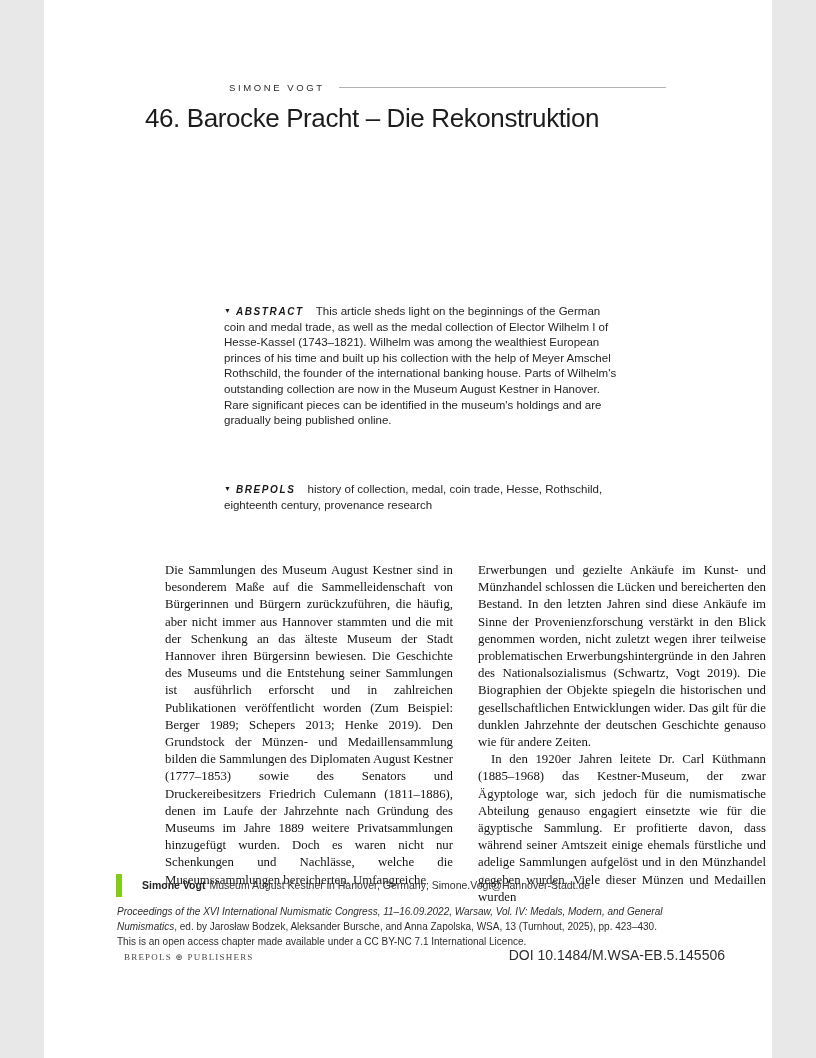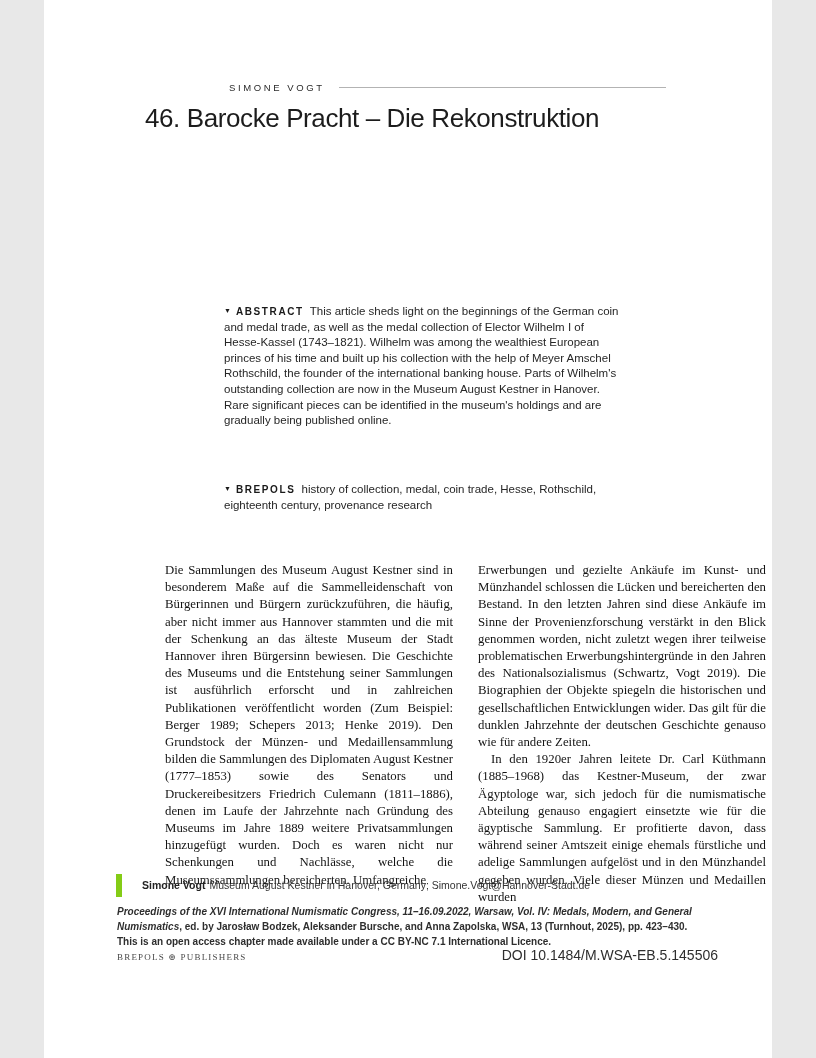--- a/index.html
+++ b/index.html
@@ -34,21 +34,22 @@
   }
   .keywords-block{
     position:absolute;left:180px;top:481px;width:397px;
     font-size:11.5px;line-height:15.6px;color:#262626;
   }
   .marker-icon{
     font-size:7px;vertical-align:2px;margin-right:5px;color:#1a1a1a;
   }
   .block-label{
     font-weight:700;font-size:10px;letter-spacing:1.6px;color:#1a1a1a;
-    margin-right:6px;
+    margin-right:12px;
+    font-style:italic;
   }
   
   .columns{
     position:absolute;left:73px;top:562px;width:601px;
     display:flex;gap:25px;
     font-family:"Liberation Serif","DejaVu Serif",serif;
     font-size:12.8px;line-height:17.2px;color:#141414;margin-left:48px;
   }
   .col{width:288px;text-align:justify;}
   .col p{margin:0;}
@@ -57,26 +58,26 @@
   .footnote{
     position:absolute;left:72px;top:874px;width:560px;
     border-left:6px solid #84cc16;
     padding:5px 0 6px 20px;
     font-size:10.5px;color:#333;
   }
   .footnote .fn-author{font-weight:700;color:#222;margin-right:4px;}
   
   .imprint{
     position:absolute;left:73px;top:904px;width:601px;
-    font-size:10px;line-height:15px;color:#2e2e2e;font-weight:bold;
+    font-size:10px;line-height:15px;color:#2e2e2e;
   }
   .imprint p{margin:0;}
   .imprint .it{font-style:italic;}
   .publisher-row{
-    position:absolute;left:73px;top:947px;width:601px;
+    position:absolute;left:80px;top:947px;width:601px;
     display:flex;justify-content:space-between;align-items:baseline;
   }
   .publisher-mark{
     font-family:"Liberation Serif","DejaVu Serif",serif;
     font-size:9px;letter-spacing:1.2px;color:#4a4a4a;
   }
   .doi{font-size:14px;color:#2e2e2e;}
 </style>
 </head>
 <body>

